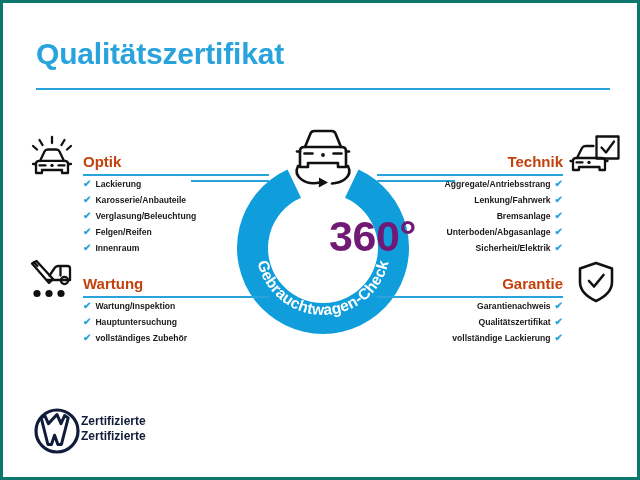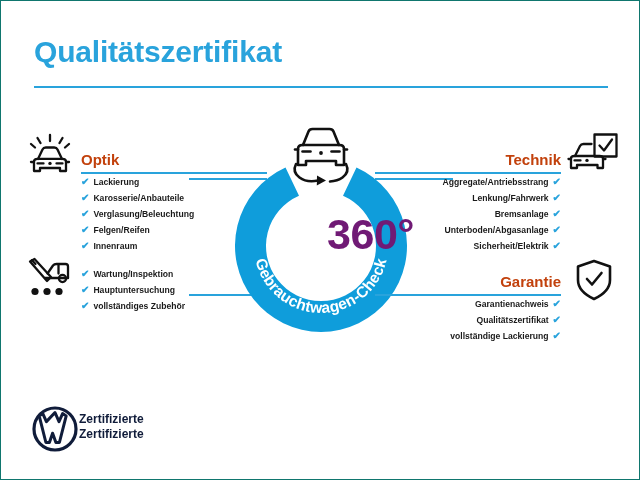--- a/index.html
+++ b/index.html
@@ -12,21 +12,21 @@
     height: 480px;
     font-family: "Liberation Sans", sans-serif;
     overflow: hidden;
   }
   #page {
     position: relative;
     width: 640px;
     height: 480px;
     background: #ffffff;
     box-sizing: border-box;
-    border: 1px solid #0f766e;
+    border: 3px solid #0f766e;
     overflow: hidden;
   }
 
   
   #title {
     position: absolute;
     left: 33px;
     top: 34px;
     font-size: 30px;
     font-weight: bold;
@@ -277,20 +277,24 @@
     <ul class="sec-list">
       <li><span class="chk">✔</span><span>Lackierung</span></li>
       <li><span class="chk">✔</span><span>Karosserie/Anbauteile</span></li>
       <li><span class="chk">✔</span><span>Verglasung/Beleuchtung</span></li>
       <li><span class="chk">✔</span><span>Felgen/Reifen</span></li>
       <li><span class="chk">✔</span><span>Innenraum</span></li>
     </ul>
   </div>
 
   <div id="sec-wartung" class="section left">
+    <div class="sec-head">
+      <div class="sec-title">Wartung</div>
+      <div class="sec-rule"></div>
+    </div>
     <ul class="sec-list">
       <li><span class="chk">✔</span><span>Wartung/Inspektion</span></li>
       <li><span class="chk">✔</span><span>Hauptuntersuchung</span></li>
       <li><span class="chk">✔</span><span>vollständiges Zubehör</span></li>
     </ul>
   </div>
 
   <div id="sec-technik" class="section right">
     <div class="sec-head">
       <div class="sec-title">Technik</div>

